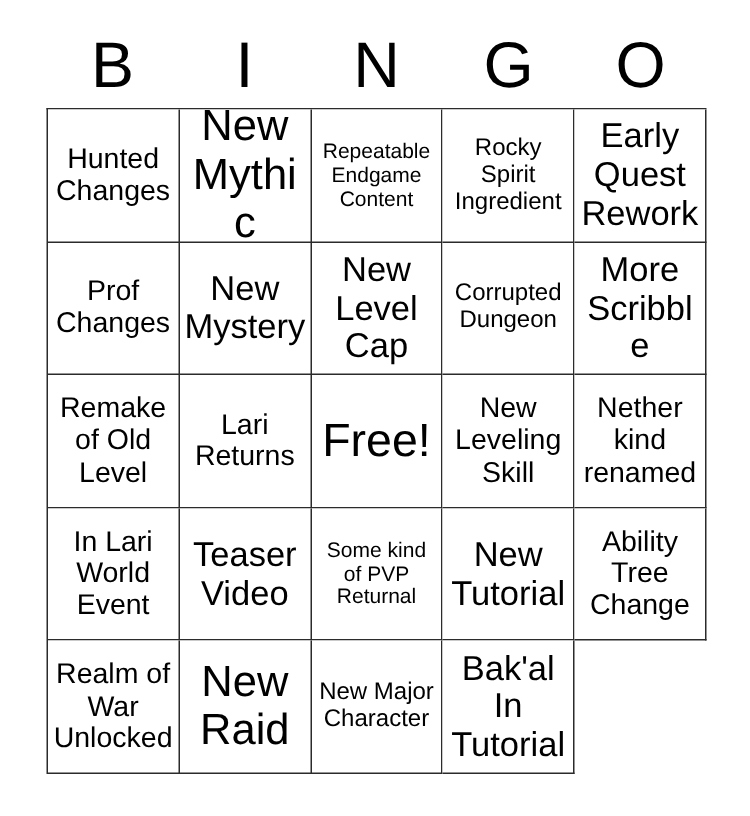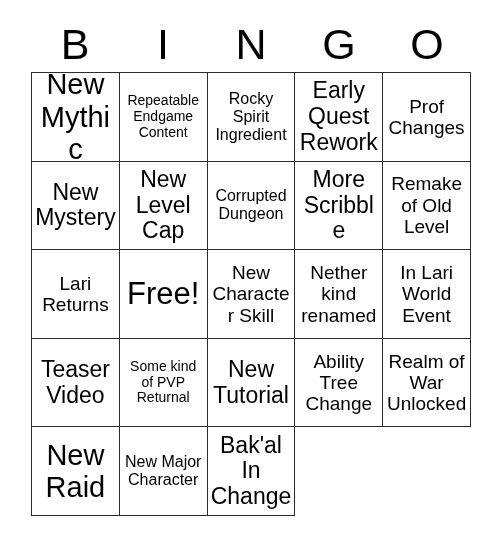--- a/index.html
+++ b/index.html
@@ -90,20 +90,23 @@
 
   <div id="header-row">
       <div class="header-letter">B</div>
       <div class="header-letter">I</div>
       <div class="header-letter">N</div>
       <div class="header-letter">G</div>
       <div class="header-letter">O</div>
     </div>
 
   <div id="grid">
+      <div class="cell t-md">
+        <span class="cell-text">Hunted Changes</span>
+      </div>
       <div class="cell t-xl">
         <span class="cell-text">New Mythic</span>
       </div>
       <div class="cell t-xs">
         <span class="cell-text">Repeatable Endgame Content</span>
       </div>
       <div class="cell t-sm">
         <span class="cell-text">Rocky Spirit Ingredient</span>
       </div>
       <div class="cell t-lg">
@@ -127,21 +130,21 @@
       <div class="cell t-md">
         <span class="cell-text">Remake of Old Level</span>
       </div>
       <div class="cell t-md">
         <span class="cell-text">Lari Returns</span>
       </div>
       <div class="cell free">
         <span class="cell-text">Free!</span>
       </div>
       <div class="cell t-md">
-        <span class="cell-text">New Character Skill</span>
+        <span class="cell-text">New Leveling Skill</span>
       </div>
       <div class="cell t-md">
         <span class="cell-text">Nether kind renamed</span>
       </div>
       <div class="cell t-md">
         <span class="cell-text">In Lari World Event</span>
       </div>
       <div class="cell t-lg">
         <span class="cell-text">Teaser Video</span>
       </div>
@@ -157,17 +160,17 @@
       <div class="cell t-md">
         <span class="cell-text">Realm of War Unlocked</span>
       </div>
       <div class="cell t-xl">
         <span class="cell-text">New Raid</span>
       </div>
       <div class="cell t-sm">
         <span class="cell-text">New Major Character</span>
       </div>
       <div class="cell t-lg">
-        <span class="cell-text">Bak'al In Change</span>
+        <span class="cell-text">Bak'al In Tutorial</span>
       </div>
     </div>
 
 </div>
 
 </body></html>

